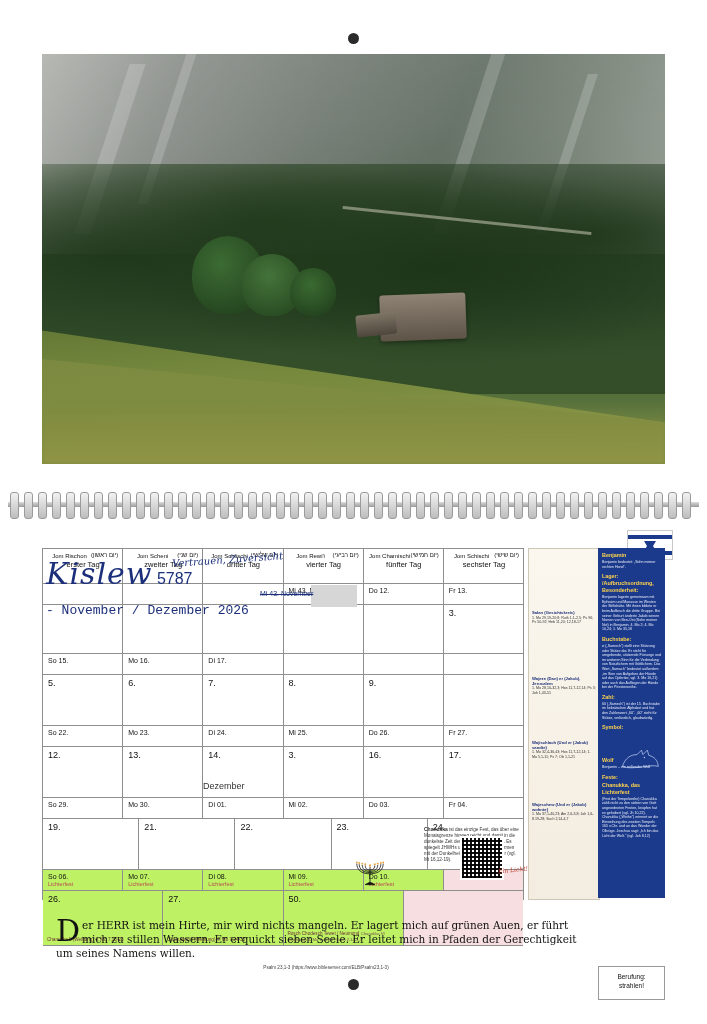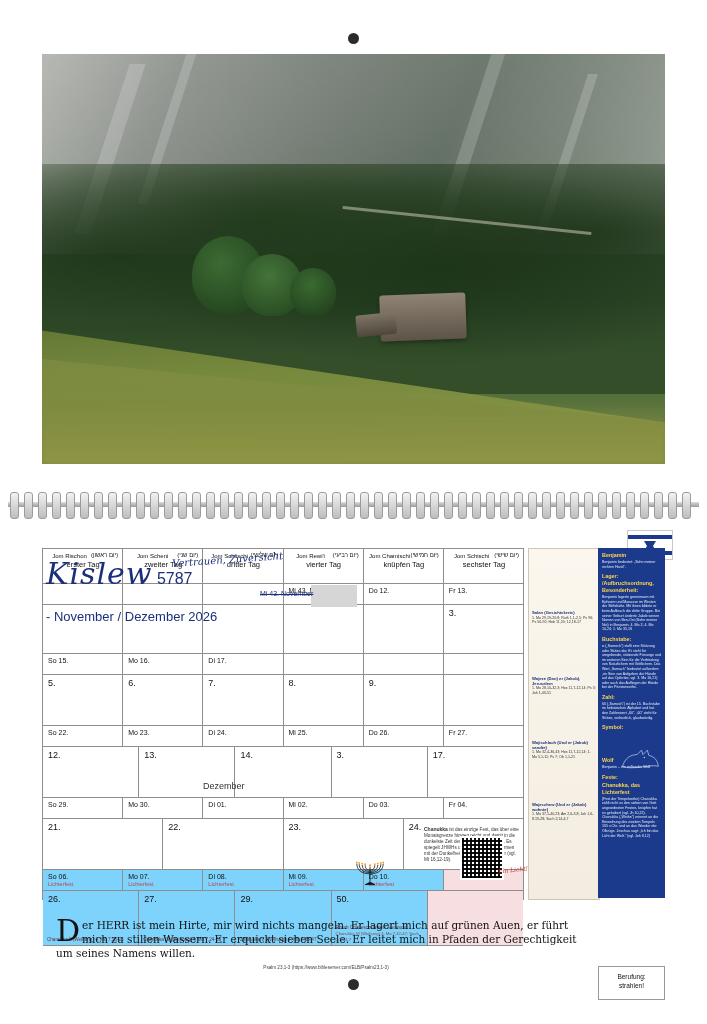--- a/index.html
+++ b/index.html
@@ -68,33 +68,33 @@
   .hc .hh{font-size:6px;color:#111;float:right;}
   .hc .hd{font-size:7.5px;color:#111;line-height:9px;}
   .row{display:flex;border-bottom:1px solid #8e8e8e;}
   .row:last-child{border-bottom:none;}
   .cell{flex:1;border-right:1px solid #8e8e8e;box-sizing:border-box;position:relative;}
   .cell:last-child{border-right:none;}
   .r-day{height:20px;}
   .r-day .cell{padding:3px 4px 0 5px;font-size:7px;color:#111;}
   .r-num{height:50px;}
   .r-num .cell{padding:3px 4px 0 5px;font-size:9px;color:#111;}
-  .pinkrow .cell{background:#7dd3fc;}
+  .pinkrow .cell{background:#bef264;}
   .pinkrow .cell.light{background:#f7dfe1;}
   .chanukka-lbl{font-size:5.5px;color:#b8474f;line-height:7px;margin-top:1px;}
   .chan-bottom{position:absolute;left:4px;bottom:2px;font-size:4.6px;color:#6b2f35;line-height:6px;}
   .chan-bottom .tiny{font-size:4.2px;color:#7a4a4e;}
   .greybox{position:absolute;left:268px;top:36px;width:46px;height:22px;background:#d6d6d6;}
 
   
   .title-wrap{position:absolute;left:46px;top:556px;width:300px;height:64px;}
   .kislev{font-family:"DejaVu Serif", serif;font-style:italic;font-size:30px;color:#1b2f7a;letter-spacing:1px;}
   .kislev-sup{font-family:"Liberation Sans",sans-serif;font-style:normal;font-size:16px;color:#1b2f7a;}
   .hand-note{position:absolute;left:126px;top:-2px;font-family:"DejaVu Serif",serif;font-style:italic;font-size:10px;color:#1b2f7a;transform:rotate(-4deg);}
-  .months{font-size:13px;color:#1b2f7a;margin-top:18px;}
+  .months{font-size:13px;color:#1b2f7a;margin-top:12px;font-family:Liberation Mono, monospace;}
   .strike{position:absolute;left:214px;top:34px;font-size:7px;color:#1b2f7a;text-decoration:line-through;}
   .monthword{position:absolute;left:160px;top:232px;font-size:9px;color:#333;}
 
   
   .chan-note{position:absolute;left:424px;top:826px;width:96px;height:60px;font-size:4.6px;line-height:6px;color:#333;}
   .chan-note b{font-size:5px;}
   .menorah{position:absolute;left:352px;top:858px;width:36px;height:28px;}
 
   
   .parch{position:absolute;left:528px;top:548px;width:70px;height:350px;background:linear-gradient(180deg,#fbf7ee,#f3ece0);border:1px solid #cfc7b5;}
@@ -233,21 +233,21 @@
         <div class="hd">dritter Tag</div>
       </div>
       <div class="hc">
         <span class="hh">(יום רביעי)</span>
         <div class="he">Jom Rewi'i</div>
         <div class="hd">vierter Tag</div>
       </div>
       <div class="hc">
         <span class="hh">(יום חמישי)</span>
         <div class="he">Jom Chamischi</div>
-        <div class="hd">knüpfen Tag</div>
+        <div class="hd">fünfter Tag</div>
       </div>
       <div class="hc">
         <span class="hh">(יום שישי)</span>
         <div class="he">Jom Schischi</div>
         <div class="hd">sechster Tag</div>
       </div>
     </div>
 
     <div class="row r-day">
       <div class="cell"></div>
@@ -289,32 +289,34 @@
       <div class="cell">Di 24.</div>
       <div class="cell">Mi 25.</div>
       <div class="cell">Do 26.</div>
       <div class="cell">Fr 27.</div>
     </div>
     <div class="row r-num">
       <div class="cell">12.</div>
       <div class="cell">13.</div>
       <div class="cell">14.</div>
       <div class="cell">3.</div>
+      <div class="cell">16.</div>
       <div class="cell">17.</div>
     </div>
 
     <div class="row r-day">
       <div class="cell">So 29.</div>
       <div class="cell">Mo 30.</div>
       <div class="cell">Di 01.</div>
       <div class="cell">Mi 02.</div>
       <div class="cell">Do 03.</div>
       <div class="cell">Fr 04.</div>
     </div>
     <div class="row r-num">
+      <div class="cell">19.</div>
       <div class="cell">21.</div>
       <div class="cell">22.</div>
       <div class="cell">23.</div>
       <div class="cell">24.</div>
     </div>
 
     <div class="row r-day pinkrow">
       <div class="cell">
         <span>So 06.</span>
         <div class="chanukka-lbl">Lichterfest</div>
@@ -338,24 +340,20 @@
       <div class="cell light"></div>
     </div>
     <div class="row r-num pinkrow" style="height:54px">
       <div class="cell">
         <span>26.</span>
         <div class="chan-bottom">Chanukka II (Weihung) 4. Mo 7,18-23</div>
       </div>
       <div class="cell">
         <span>27.</span>
         <div class="chan-bottom">Chanukka III (Weihung) 4. Mo 7,24-35</div>
-      </div>
-      <div class="cell">
-        <span>29.</span>
-        <div class="chan-bottom">Chanukka V (Weihung) 4. Mo 7,36-47</div>
       </div>
       <div class="cell">
         <span>50.</span>
         <div class="chan-bottom">
           <span>Rosch Chodesch Tewet / Neumond</span>
           <span class="tiny">Chanukka VI (Weihung) 4. Mo 7,42-47; Sach 2,14-4,7</span>
         </div>
       </div>
       <div class="cell light"></div>
     </div>

